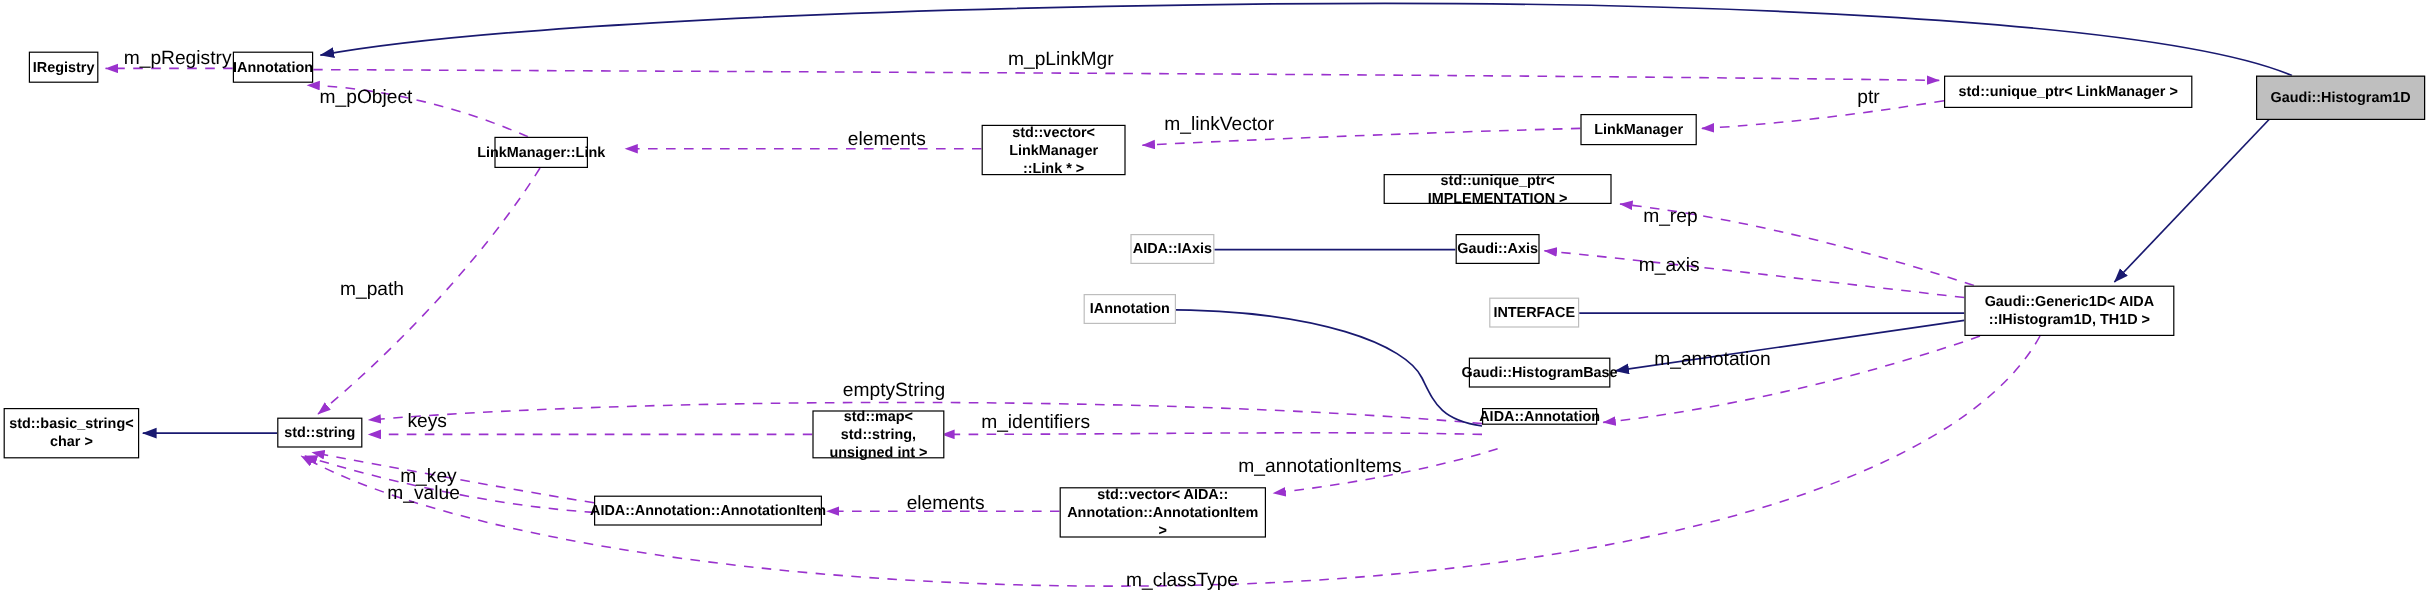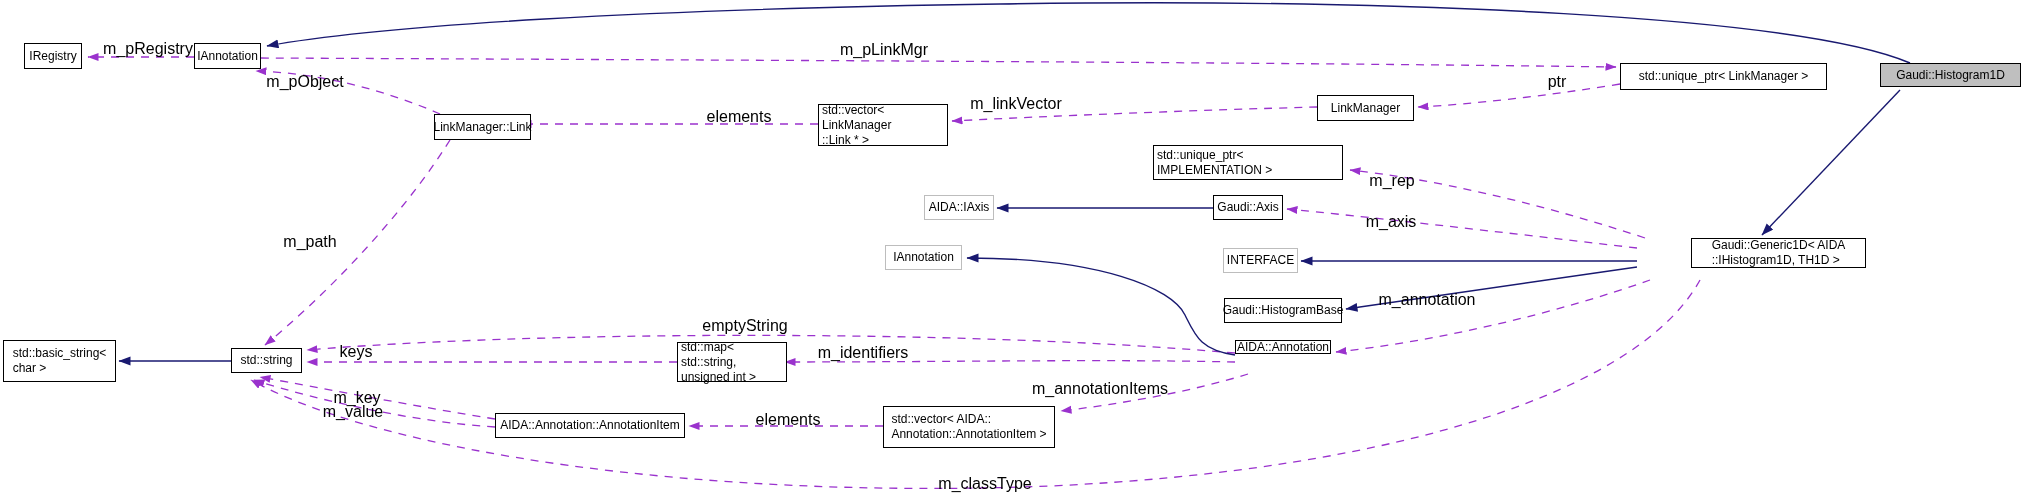--- a/index.html
+++ b/index.html
@@ -13,25 +13,27 @@
   .edges{position:absolute;left:0;top:0;width:2027px;height:496px;}
   .node{
     position:absolute;
     box-sizing:border-box;
     background:#ffffff;
     border:1.2px solid #000000;
     color:#000000;
     font-size:12px;
     line-height:1.25;
     display:flex;align-items:center;justify-content:center;
+    text-align:center;
     white-space:pre-line;
     padding:0 3px;
     z-index:2;
+    font-weight:bold;
   }
-  .node.gray{border-color:#bdbdbd;}
+  .node.gray{border-color:#bdbdbd;margin-left:18px;}
   .node.current{background:#bfbfbf;border-color:#000000;}
   .elabel{
     position:absolute;
     transform:translate(-50%,-50%);
     font-size:16px;
     color:#000000;
     white-space:nowrap;
     z-index:3;
   }
 </style>
@@ -77,32 +79,32 @@
       <path d="M 1637,261 H 1301" marker-end="url(#arrB)"></path>
       <path d="M 1637,267 L 1346,309" marker-end="url(#arrB)"></path>
       <path d="M 1213,208 H 997" marker-end="url(#arrB)"></path>
       <path d="M 1235,355 C 1200,350 1195,335 1185,315 C 1172,288 1100,258 967,258" marker-end="url(#arrB)"></path>
       <path d="M 231,361 H 119" marker-end="url(#arrB)"></path>
     </g>
   </svg>
 
   <div class="node" style="left:24px;top:43px;width:58px;height:26px">IRegistry</div>
   <div class="node" style="left:194px;top:43px;width:67px;height:26px">IAnnotation</div>
-  <div class="node" style="left:434px;top:114px;width:97px;height:26px">LinkManager::Link</div>
-  <div class="node" style="left:818px;top:104px;width:130px;height:42px">std::vector&lt; LinkManager
+  <div class="node" style="left:412px;top:114px;width:78px;height:26px">LinkManager::Link</div>
+  <div class="node" style="left:818px;top:104px;width:120px;height:42px">std::vector&lt; LinkManager
 ::Link * &gt;</div>
   <div class="node" style="left:1317px;top:95px;width:97px;height:26px">LinkManager</div>
   <div class="node" style="left:1620px;top:63px;width:207px;height:27px">std::unique_ptr&lt; LinkManager &gt;</div>
-  <div class="node current" style="left:1880px;top:63px;width:141px;height:24px">Gaudi::Histogram1D</div>
-  <div class="node" style="left:1153px;top:145px;width:190px;height:35px">std::unique_ptr&lt; IMPLEMENTATION &gt;</div>
+  <div class="node current" style="left:1880px;top:63px;width:141px;height:37px">Gaudi::Histogram1D</div>
+  <div class="node" style="left:1153px;top:145px;width:190px;height:25px">std::unique_ptr&lt; IMPLEMENTATION &gt;</div>
   <div class="node gray" style="left:924px;top:195px;width:70px;height:25px">AIDA::IAxis</div>
   <div class="node" style="left:1213px;top:195px;width:70px;height:25px">Gaudi::Axis</div>
   <div class="node gray" style="left:885px;top:245px;width:77px;height:25px">IAnnotation</div>
   <div class="node gray" style="left:1223px;top:248px;width:75px;height:25px">INTERFACE</div>
-  <div class="node" style="left:1691px;top:238px;width:175px;height:30px">Gaudi::Generic1D&lt; AIDA
+  <div class="node" style="left:1637px;top:238px;width:175px;height:42px">Gaudi::Generic1D&lt; AIDA
 ::IHistogram1D, TH1D &gt;</div>
   <div class="node" style="left:1224px;top:298px;width:118px;height:25px">Gaudi::HistogramBase</div>
   <div class="node" style="left:1235px;top:340px;width:96px;height:14px">AIDA::Annotation</div>
   <div class="node" style="left:3px;top:340px;width:113px;height:42px">std::basic_string&lt;
 char &gt;</div>
   <div class="node" style="left:231px;top:348px;width:71px;height:25px">std::string</div>
   <div class="node" style="left:495px;top:413px;width:190px;height:25px">AIDA::Annotation::AnnotationItem</div>
   <div class="node" style="left:677px;top:342px;width:110px;height:40px">std::map&lt; std::string,
 unsigned int &gt;</div>
   <div class="node" style="left:883px;top:406px;width:172px;height:42px">std::vector&lt; AIDA::

